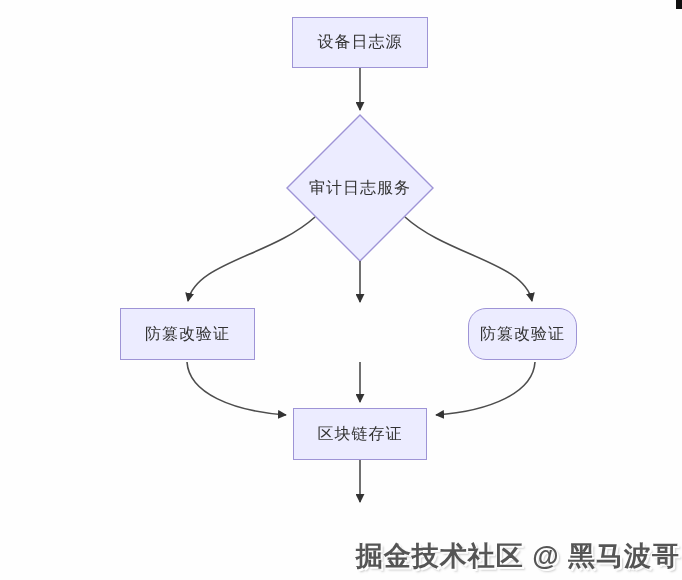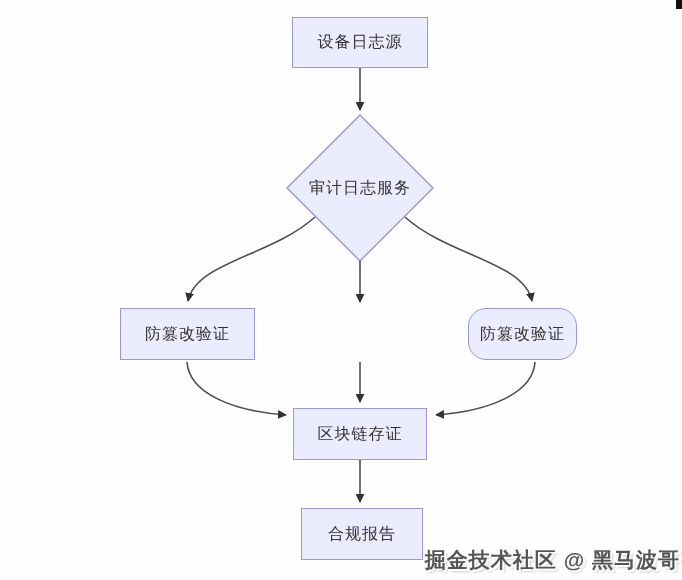--- a/index.html
+++ b/index.html
@@ -44,21 +44,21 @@
     display: flex; align-items: center; justify-content: center;
     color: var(--text, #333333);
     font-size: 16px;
     letter-spacing: 1px;
     white-space: nowrap;
     pointer-events: none;
   }
   .watermark {
     position: absolute;
     right: 2px; bottom: 6px;
-    font-size: 21px;
+    font-size: 27px;
     font-weight: bold;
     letter-spacing: 1px;
     color: rgba(62, 62, 62, 0.88);
     text-shadow: 2px 2px 0 rgba(255,255,255,0.95),
                  -1px -1px 0 rgba(255,255,255,0.55),
                  3px 3px 2px rgba(120,120,120,0.35);
     white-space: nowrap;
   }
   .corner-artifact {
     position: absolute;
@@ -105,21 +105,18 @@
 
 
   <div class="node" style="left:468px; top:308px; width:109px; height:52px;border-radius:18px;">
     <span>防篡改验证</span>
   </div>
 
   <div class="node" style="left:293px; top:408px; width:134px; height:52px;">
     <span>区块链存证</span>
   </div>
 
-  <div class="node" style="left:301px; top:508px; width:122px; height:52px;">
-    <span>合规报告</span>
-  </div>
 
   <div class="watermark">掘金技术社区 @ 黑马波哥</div>
 
   <div class="corner-artifact"></div>
 
 </div>
 
 </body></html>

